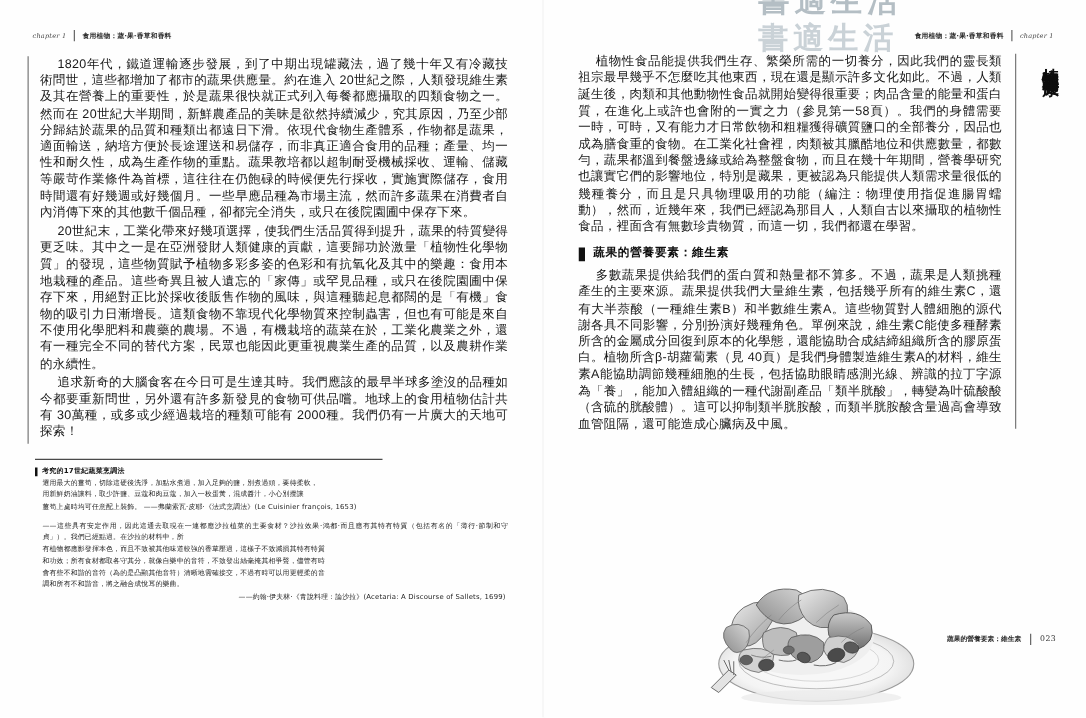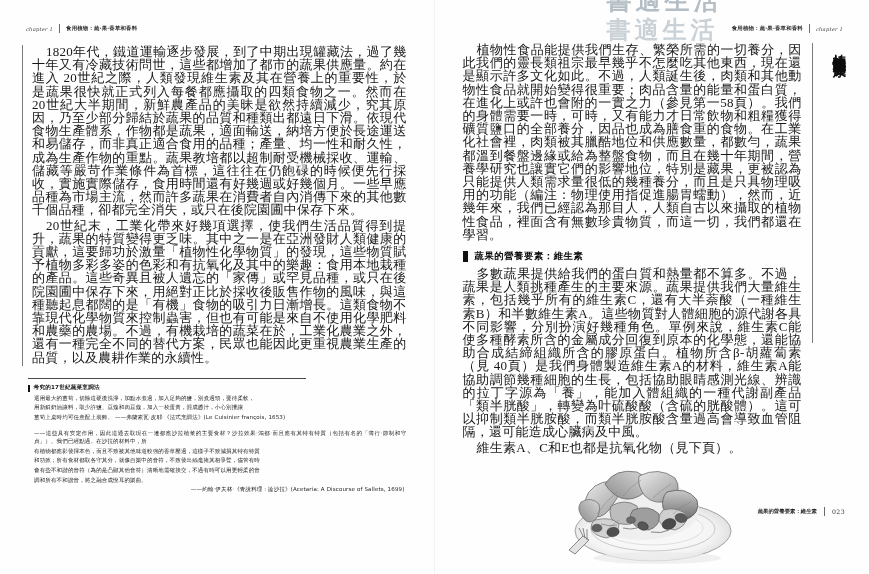--- a/index.html
+++ b/index.html
@@ -89,22 +89,22 @@
     width: 1px;
     background: #7c7c7c;
     margin-right: 9px;
     flex: 0 0 1px;
   }
 
   .textcol { flex: 1 1 auto; min-width: 0; }
 
   p.body {
     margin: 0 0 2px 0;
-    font-family: Liberation Serif, serif;
-    font-size: 13px;
+    font-family: Liberation Sans, sans-serif;
+    font-size: 10px;
     line-height: 13.2px;
     text-align: justify;
     text-justify: inter-character;
     color: #171717;
     letter-spacing: 0.25px;
     text-indent: 14px;
   }
   .vtitle {
     writing-mode: vertical-rl;
     text-orientation: upright;
@@ -281,20 +281,21 @@
       <span class="chap">chapter 1</span>
       <span class="rule"></span>
       <span class="rh-title">食用植物：蔬‧果‧香草和香料</span>
     </div>
 
     <div class="bodywrap">
       <div class="sidebar-rule"></div>
       <div class="textcol">
         <p class="body">1820年代，鐵道運輸逐步發展，到了中期出現罐藏法，過了幾十年又有冷藏技術問世，這些都增加了都市的蔬果供應量。約在進入 20世紀之際，人類發現維生素及其在營養上的重要性，於是蔬果很快就正式列入每餐都應攝取的四類食物之一。然而在 20世紀大半期間，新鮮農產品的美昧是欲然持續減少，究其原因，乃至少部分歸結於蔬果的品質和種類出都遠日下滑。依現代食物生產體系，作物都是蔬果，適面輸送，納培方便於長途運送和易儲存，而非真正適合食用的品種；產量、均一性和耐久性，成為生產作物的重點。蔬果教培都以超制耐受機械採收、運輸、儲藏等嚴苛作業條件為首標，這往往在仍飽碌的時候便先行採收，實施實際儲存，食用時間還有好幾週或好幾個月。一些早應品種為市場主流，然而許多蔬果在消費者自內消傳下來的其他數千個品種，卻都完全消失，或只在後院園圃中保存下來。</p>
         <p class="body">20世紀末，工業化帶來好幾項選擇，使我們生活品質得到提升，蔬果的特質變得更乏味。其中之一是在亞洲發財人類健康的貢獻，這要歸功於激量「植物性化學物質」的發現，這些物質賦予植物多彩多姿的色彩和有抗氧化及其中的樂趣：食用本地栽種的產品。這些奇異且被人遺忘的「家傳」或罕見品種，或只在後院園圃中保存下來，用絕對正比於採收後販售作物的風味，與這種聽起息都闊的是「有機」食物的吸引力日漸增長。這類食物不靠現代化學物質來控制蟲害，但也有可能是來自不使用化學肥料和農藥的農場。不過，有機栽培的蔬菜在於，工業化農業之外，還有一種完全不同的替代方案，民眾也能因此更重視農業生產的品質，以及農耕作業的永續性。</p>
+        <p class="body">追求新奇的大腦食客在今日可是生達其時。我們應該的最早半球多塗沒的品種如今都要重新問世，另外還有許多新發見的食物可供品嚐。地球上的食用植物估計共有 30萬種，或多或少經過栽培的種類可能有 2000種。我們仍有一片廣大的天地可探索！</p>
       </div>
     </div>
 
     <div class="fnbox">
       <div class="fn-sep"></div>
       <div class="fn-head">
         <span class="fn-bullet"></span>
         <span class="fn-title">考究的17世紀蔬菜烹調法</span>
       </div>
       <p class="fn hang">選用最大的薑筍，切除這硬後洗淨，加點水煮過，加入足夠的鹽，別煮過頭，要待柔軟，</p>
@@ -327,21 +328,20 @@
 
       <div class="right-textcol">
         <p class="body">植物性食品能提供我們生存、繁榮所需的一切養分，因此我們的靈長類祖宗最早幾乎不怎麼吃其他東西，現在還是顯示許多文化如此。不過，人類誕生後，肉類和其他動物性食品就開始變得很重要；肉品含量的能量和蛋白質，在進化上或許也會附的一實之力（參見第一58頁）。我們的身體需要一時，可時，又有能力才日常飲物和粗糧獲得礦質鹽口的全部養分，因品也成為膳食重的食物。在工業化社會裡，肉類被其臘酷地位和供應數量，都數勻，蔬果都溫到餐盤邊緣或給為整盤食物，而且在幾十年期間，營養學研究也讓實它們的影響地位，特別是藏果，更被認為只能提供人類需求量很低的幾種養分，而且是只具物理吸用的功能（編注：物理使用指促進腸胃蠕動），然而，近幾年來，我們已經認為那目人，人類自古以來攝取的植物性食品，裡面含有無數珍貴物質，而這一切，我們都還在學習。</p>
 
         <div class="sec-head">
           <span class="sec-bullet"></span>
           <span class="sec-title">蔬果的營養要素：維生素</span>
         </div>
 
         <p class="body">多數蔬果提供給我們的蛋白質和熱量都不算多。不過，蔬果是人類挑種產生的主要來源。蔬果提供我們大量維生素，包括幾乎所有的維生素C，還有大半萘酸（一種維生素B）和半數維生素A。這些物質對人體細胞的源代謝各具不同影響，分別扮演好幾種角色。單例來說，維生素C能使多種酵素所含的金屬成分回復到原本的化學態，還能協助合成結締組織所含的膠原蛋白。植物所含β-胡蘿蔔素（見 40頁）是我們身體製造維生素A的材料，維生素A能協助調節幾種細胞的生長，包括協助眼睛感測光線、辨識的拉丁字源為「養」，能加入體組織的一種代謝副產品「類半胱酸」，轉變為叶硫酸酸（含硫的胱酸體）。這可以抑制類半胱胺酸，而類半胱胺酸含量過高會導致血管阻隔，還可能造成心臟病及中風。</p>
-        <p class="body">維生素A、C和E也都是抗氧化物（見下頁）。</p>
       </div>
 
       <div class="right-titlecol">
         <div class="vtitle-rule"></div>
         <div class="vtitle">植物性食品和健康</div>
       </div>
 
     </div>
 
     <div class="footer">

